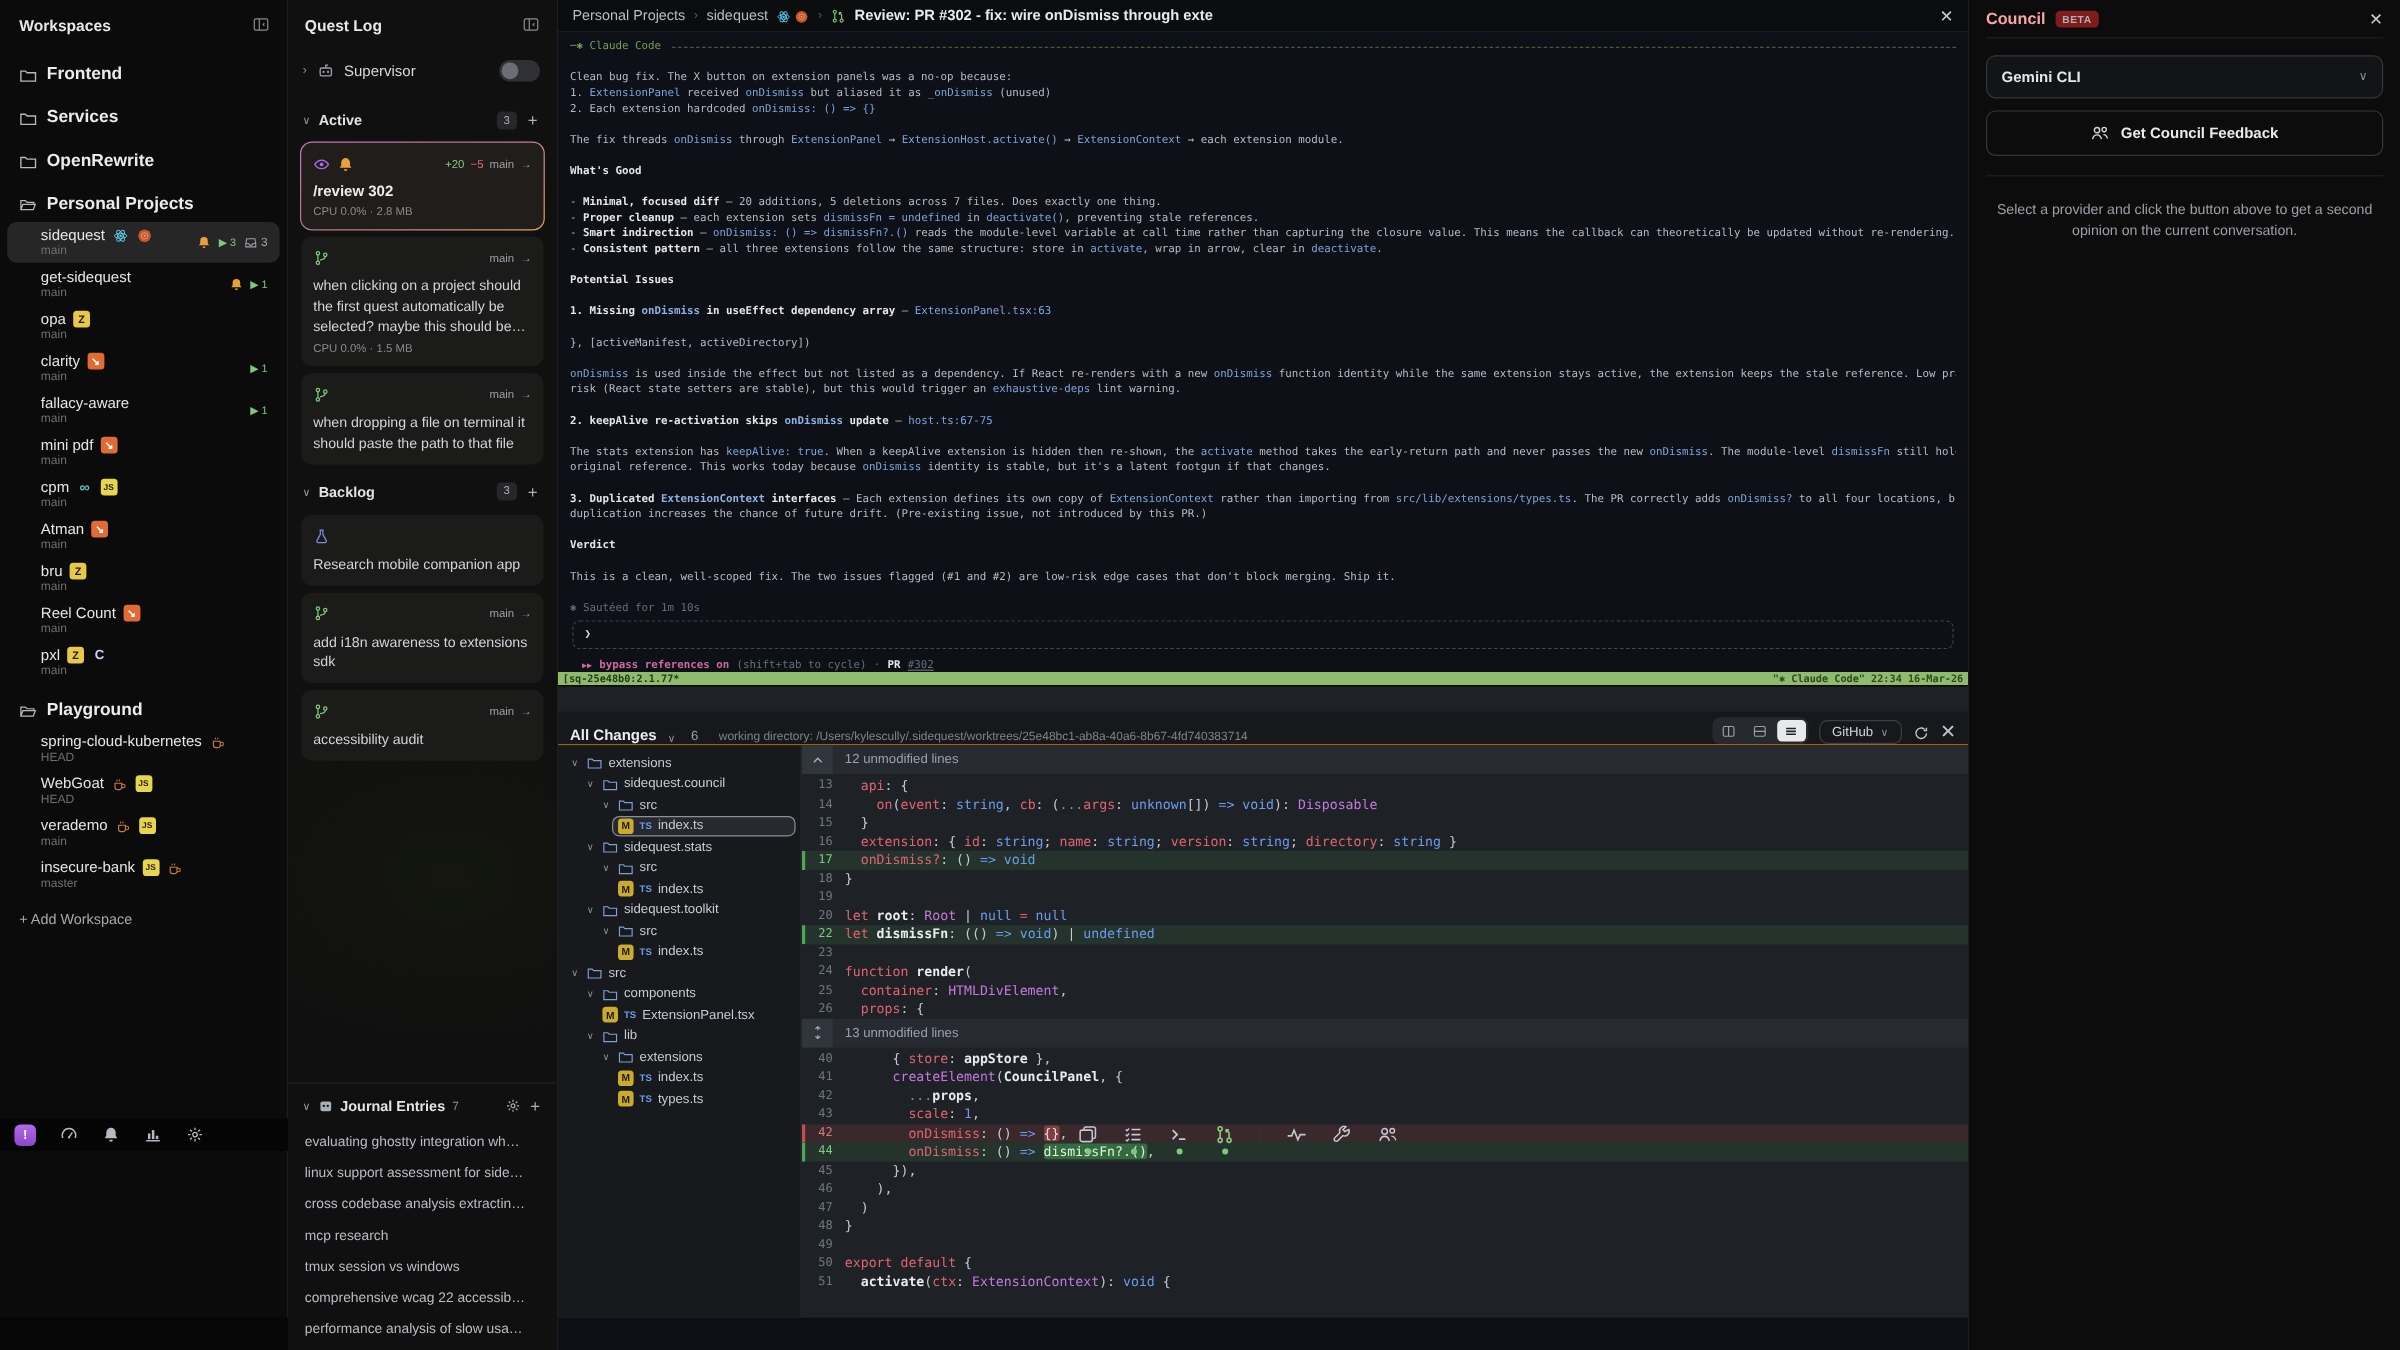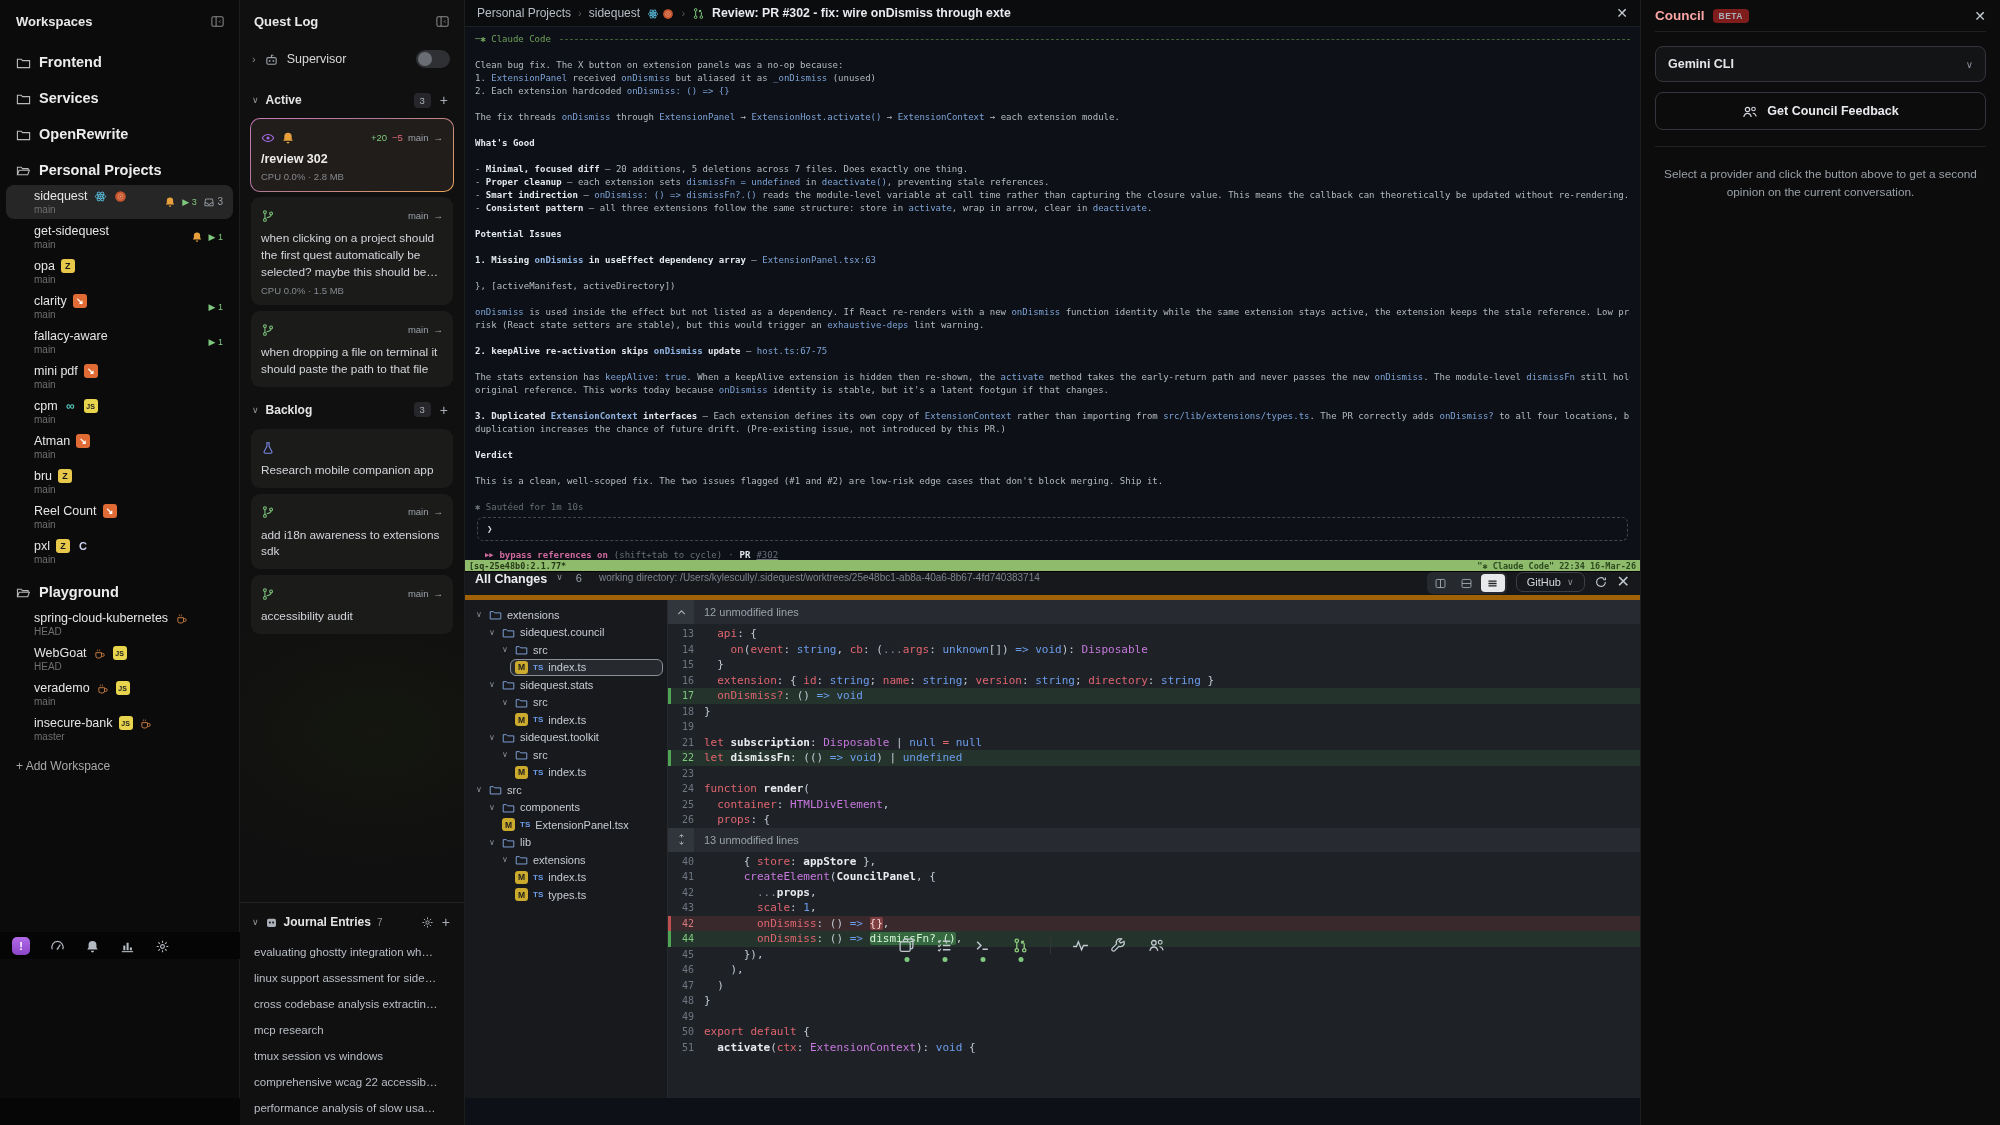--- a/index.html
+++ b/index.html
@@ -105,22 +105,22 @@
   .t-input { border:1px dashed #42474f; border-radius:6px; height:24px; display:flex; align-items:center;
     padding:0 9px; color:#d8dce2; margin:3px 2px 0 2px; flex:none; font-weight:bold; }
   .t-status { display:flex; gap:6px; padding:8px 2px 0 10px; flex:none; }
   .tmux { height:11px; background:#8fbb6d; display:flex; align-items:center; justify-content:space-between;
     font-family:"DejaVu Sans Mono","Liberation Mono",monospace; font-size:8.5px; font-weight:bold;
     color:#253a17; padding:0 4px; flex:none; }
   .tmux .r { color:#2d4a1e; }
 
   
   .diff { flex:none; height:527px; background:#1e2227; border-top:1px solid #000; display:flex; flex-direction:column; }
-  .diff-head { height:28px; background:#16181b; border-bottom:5px solid #a16207; display:flex; align-items:flex-start;
-    padding:0 10px; gap:9px; flex:none; }
+  .diff-head { height:28px; background:#16181b; border-bottom:1px solid #a16207; display:flex; align-items:flex-end;
+    padding:0 10px; gap:9px; flex:none;margin-top:21px; }
   .dh-title { font-size:12.5px; font-weight:bold; color:#ececf0; }
   .dh-chev { color:#8a8f98; font-size:9px; }
   .dh-count { font-size:11px; color:#9aa1ab; margin-left:4px; }
   .dh-wd { font-size:10px; color:#7e848e; margin-left:8px; }
   .dh-sp { flex:1; }
   .vt-group { display:flex; background:#26292e; border-radius:6px; padding:2px; gap:2px; }
   .vt { width:24px; height:18px; border-radius:4px; display:flex; align-items:center; justify-content:center;
     color:#9aa1ab; cursor:pointer; }
   .vt.on { background:#e8e9eb; color:#222; }
   .gh-pill { display:flex; align-items:center; gap:6px; border:1px solid #3a3f46; border-radius:7px;
@@ -872,21 +872,21 @@
       <div class="cl add">
         <span class="gut">17</span><span><span class="s-n">  </span><span class="s-k">onDismiss?</span><span class="s-n">: () </span><span class="s-b">=&gt;</span><span class="s-n"> </span><span class="s-b">void</span></span>
       </div>
       <div class="cl ">
         <span class="gut">18</span><span><span class="s-n">}</span></span>
       </div>
       <div class="cl ">
         <span class="gut">19</span><span></span>
       </div>
       <div class="cl ">
-        <span class="gut">21</span><span><span class="s-k">let</span><span class="s-n"> </span><span class="s-w">subscription</span><span class="s-n">: </span><span class="s-t">Disposable</span><span class="s-n"> | </span><span class="s-b">null</span><span class="s-n"> </span><span class="s-k">=</span><span class="s-n"> </span><span class="s-b">null</span></span>
+        <span class="gut">20</span><span><span class="s-k">let</span><span class="s-n"> </span><span class="s-w">root</span><span class="s-n">: </span><span class="s-t">Root</span><span class="s-n"> | </span><span class="s-b">null</span><span class="s-n"> </span><span class="s-k">=</span><span class="s-n"> </span><span class="s-b">null</span></span>
       </div>
       <div class="cl add">
         <span class="gut">22</span><span><span class="s-k">let</span><span class="s-n"> </span><span class="s-w">dismissFn</span><span class="s-n">: (() </span><span class="s-b">=&gt;</span><span class="s-n"> </span><span class="s-b">void</span><span class="s-n">) | </span><span class="s-b">undefined</span></span>
       </div>
       <div class="cl ">
         <span class="gut">23</span><span></span>
       </div>
       <div class="cl ">
         <span class="gut">24</span><span><span class="s-k">function</span><span class="s-n"> </span><span class="s-w">render</span><span class="s-n">(</span></span>
       </div>

